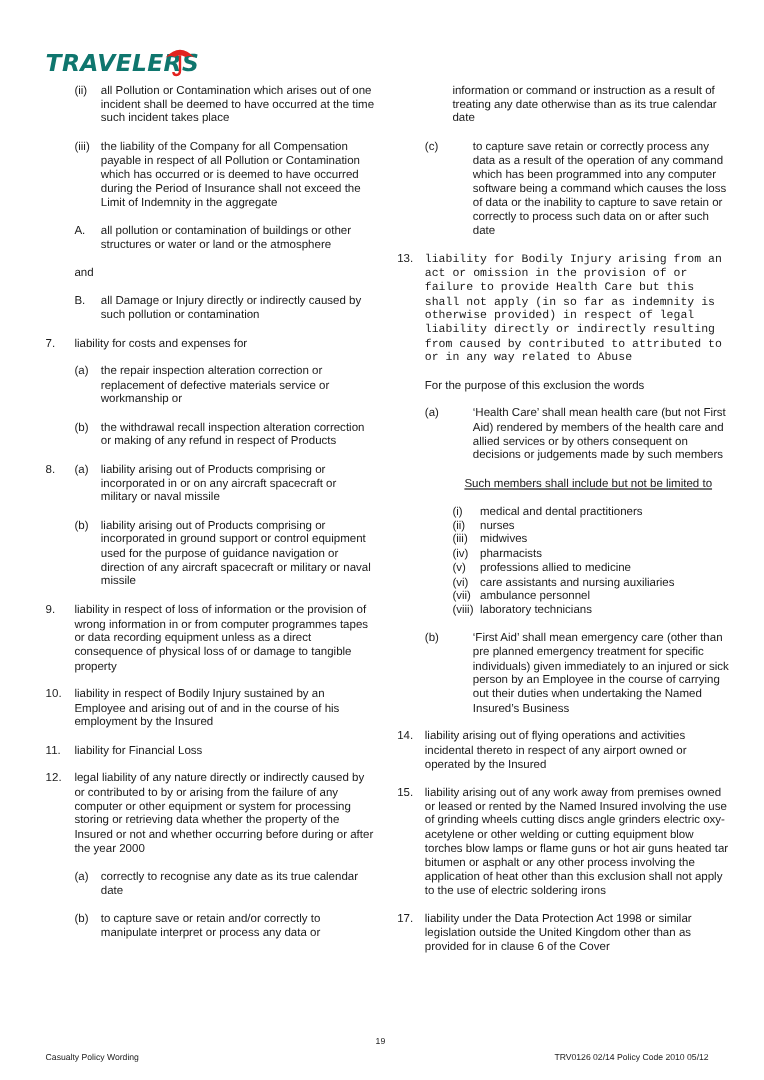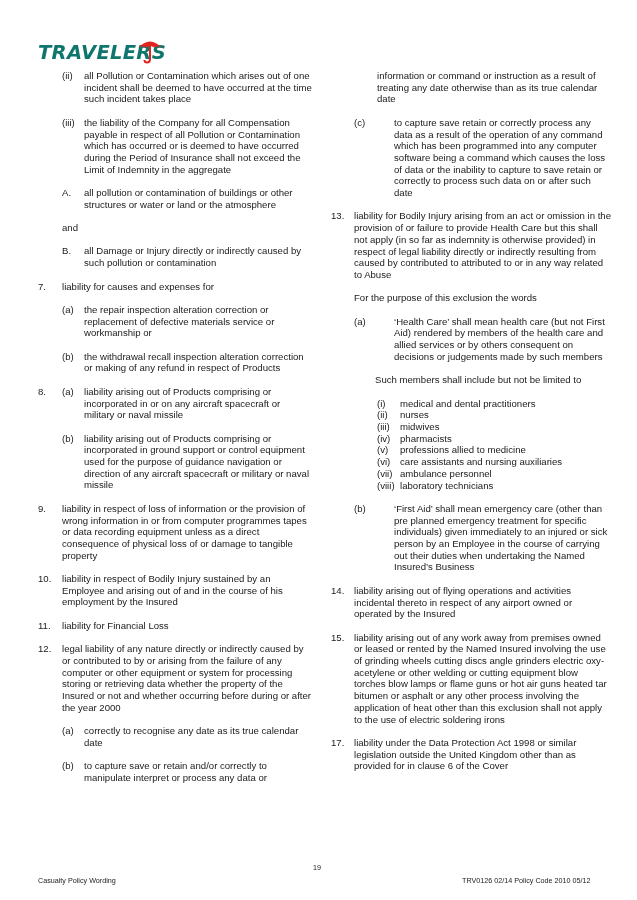--- a/index.html
+++ b/index.html
@@ -13,21 +13,21 @@
   .col.left { left: 38px; width: 275px; }
   .col.right { left: 331px; width: 280px; }
   .item { position: relative; margin-bottom: 11.7px; }
   .num { position: absolute; left: 0; top: 0; }
   .body { display: block; }
   .lvl0 > .body { margin-left: 24px; }
   .lvl1 { margin-left: 24px; }
   .lvl1 > .body { margin-left: 22px; }
   .lvl1r > .body { margin-left: 40px; }
   .para { margin-left: 24px; margin-bottom: 11.7px; }
-  .para2 { margin-left: 44px; margin-bottom: 11.7px; }
+  .para2 { margin-left: 56px; margin-bottom: 11.7px; text-decoration: underline; }
   .sublist { margin-left: 46px; margin-bottom: 11.7px; }
   .sublist .row { position: relative; }
   .sublist .row .lab { position: absolute; left: 0; }
   .sublist .row .txt { margin-left: 23px; display: block; }
   .cont { margin-left: 46px; margin-bottom: 11.7px; }
   .footer { position: absolute; font-size: 7.2px; color: #222; }
   .page-num { left: 313px; top: 863px; }
   .footer-left { left: 38px; top: 876px; }
   .footer-right { left: 462px; top: 876px; }
 </style>
@@ -56,21 +56,21 @@
     <span class="body">all pollution or contamination of buildings or other structures or water or land or the atmosphere</span>
   </div>
   <div class="para">and</div>
   <div class="item lvl1">
     <span class="num">B.</span>
     <span class="body">all Damage or Injury directly or indirectly caused by such pollution or contamination</span>
   </div>
 
   <div class="item lvl0">
     <span class="num">7.</span>
-    <span class="body">liability for causes and expenses for</span>
+    <span class="body">liability for costs and expenses for</span>
   </div>
   <div class="item lvl1">
     <span class="num">(a)</span>
     <span class="body">the repair inspection alteration correction or replacement of defective materials service or workmanship or</span>
   </div>
   <div class="item lvl1">
     <span class="num">(b)</span>
     <span class="body">the withdrawal recall inspection alteration correction or making of any refund in respect of Products</span>
   </div>
 
@@ -114,21 +114,21 @@
 
 <div class="col right">
   <div class="cont">information or command or instruction as a result of treating any date otherwise than as its true calendar date</div>
   <div class="item lvl1r" style="margin-left:23px;">
     <span class="num">(c)</span>
     <span class="body">to capture save retain or correctly process any data as a result of the operation of any command which has been programmed into any computer software being a command which causes the loss of data or the inability to capture to save retain or correctly to process such data on or after such date</span>
   </div>
 
   <div class="item">
     <span class="num">13.</span>
-    <span class="body" style="margin-left:23px;">liability for Bodily Injury arising from an act or omission in the provision of or failure to provide Health Care but this shall not apply (in so far as indemnity is otherwise provided) in respect of legal liability directly or indirectly resulting from caused by contributed to attributed to or in any way related to Abuse</span>
+    <span class="body" style="margin-left:23px;font-family:Liberation Mono, monospace;">liability for Bodily Injury arising from an act or omission in the provision of or failure to provide Health Care but this shall not apply (in so far as indemnity is otherwise provided) in respect of legal liability directly or indirectly resulting from caused by contributed to attributed to or in any way related to Abuse</span>
   </div>
   <div class="para" style="margin-left:23px;">For the purpose of this exclusion the words</div>
   <div class="item lvl1r" style="margin-left:23px;">
     <span class="num">(a)</span>
     <span class="body">‘Health Care’ shall mean health care (but not First Aid) rendered by members of the health care and allied services or by others consequent on decisions or judgements made by such members</span>
   </div>
   <div class="para2">Such members shall include but not be limited to</div>
   <div class="sublist">
     <div class="row">
         <span class="lab">(i)</span>

